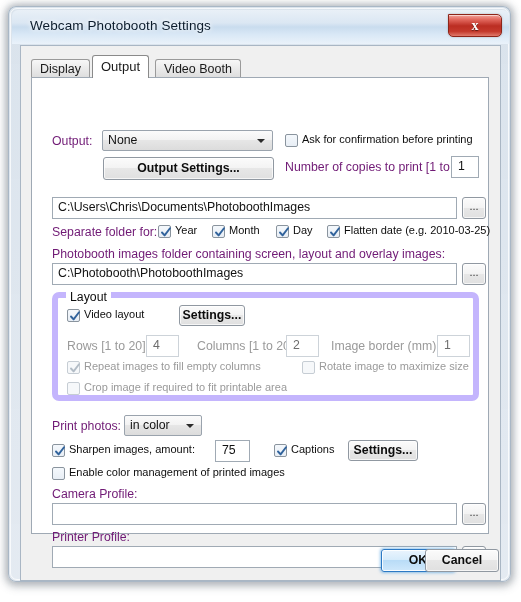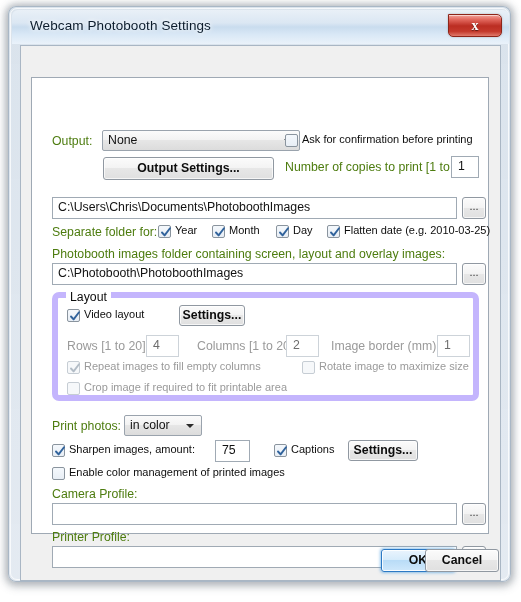--- a/index.html
+++ b/index.html
@@ -150,21 +150,21 @@
     height: 457px;
     background: #ffffff;
     border: 1px solid #9fa9b4;
     box-sizing: border-box;
   }
 
   
   .lbl {
     position: absolute;
     font-size: 12.3px;
-    color: #4d7c0f;
+    color: #701a75;
     white-space: nowrap;
   }
   .lbl.dim { color: #9a9a9a; }
 
   
   .combo {
     position: absolute;
     height: 21px;
     border: 1px solid #9aa3ad;
     border-radius: 2px;
@@ -309,25 +309,30 @@
 
     <div class="titlebar">
       <div class="title-text">Webcam Photobooth Settings</div>
       <div class="close-button">
         <div class="close-glyph">x</div>
       </div>
     </div>
 
     <div class="client">
 
+      <div class="tabstrip">
+        <div class="tab" style="left:0px;">Display</div>
+        <div class="tab selected" style="left:61px;">Output</div>
+        <div class="tab" style="left:124px;">Video Booth</div>
+      </div>
 
       <div class="tabpanel">
 
         <div class="lbl" style="left:20px; top:56px;">Output:</div>
-        <div class="combo" style="left:70px; top:52px; width:198px;">
+        <div class="combo" style="left:70px; top:52px; width:171px;">
           <div class="ctext">None</div>
           <div class="carrow"></div>
         </div>
 
         <div class="cb" style="left:253px; top:55px;">
           <div class="box"></div>
           <div class="cblabel">Ask for confirmation before printing</div>
         </div>
 
         <div class="btn" style="left:71px; top:79px; width:171px;">

